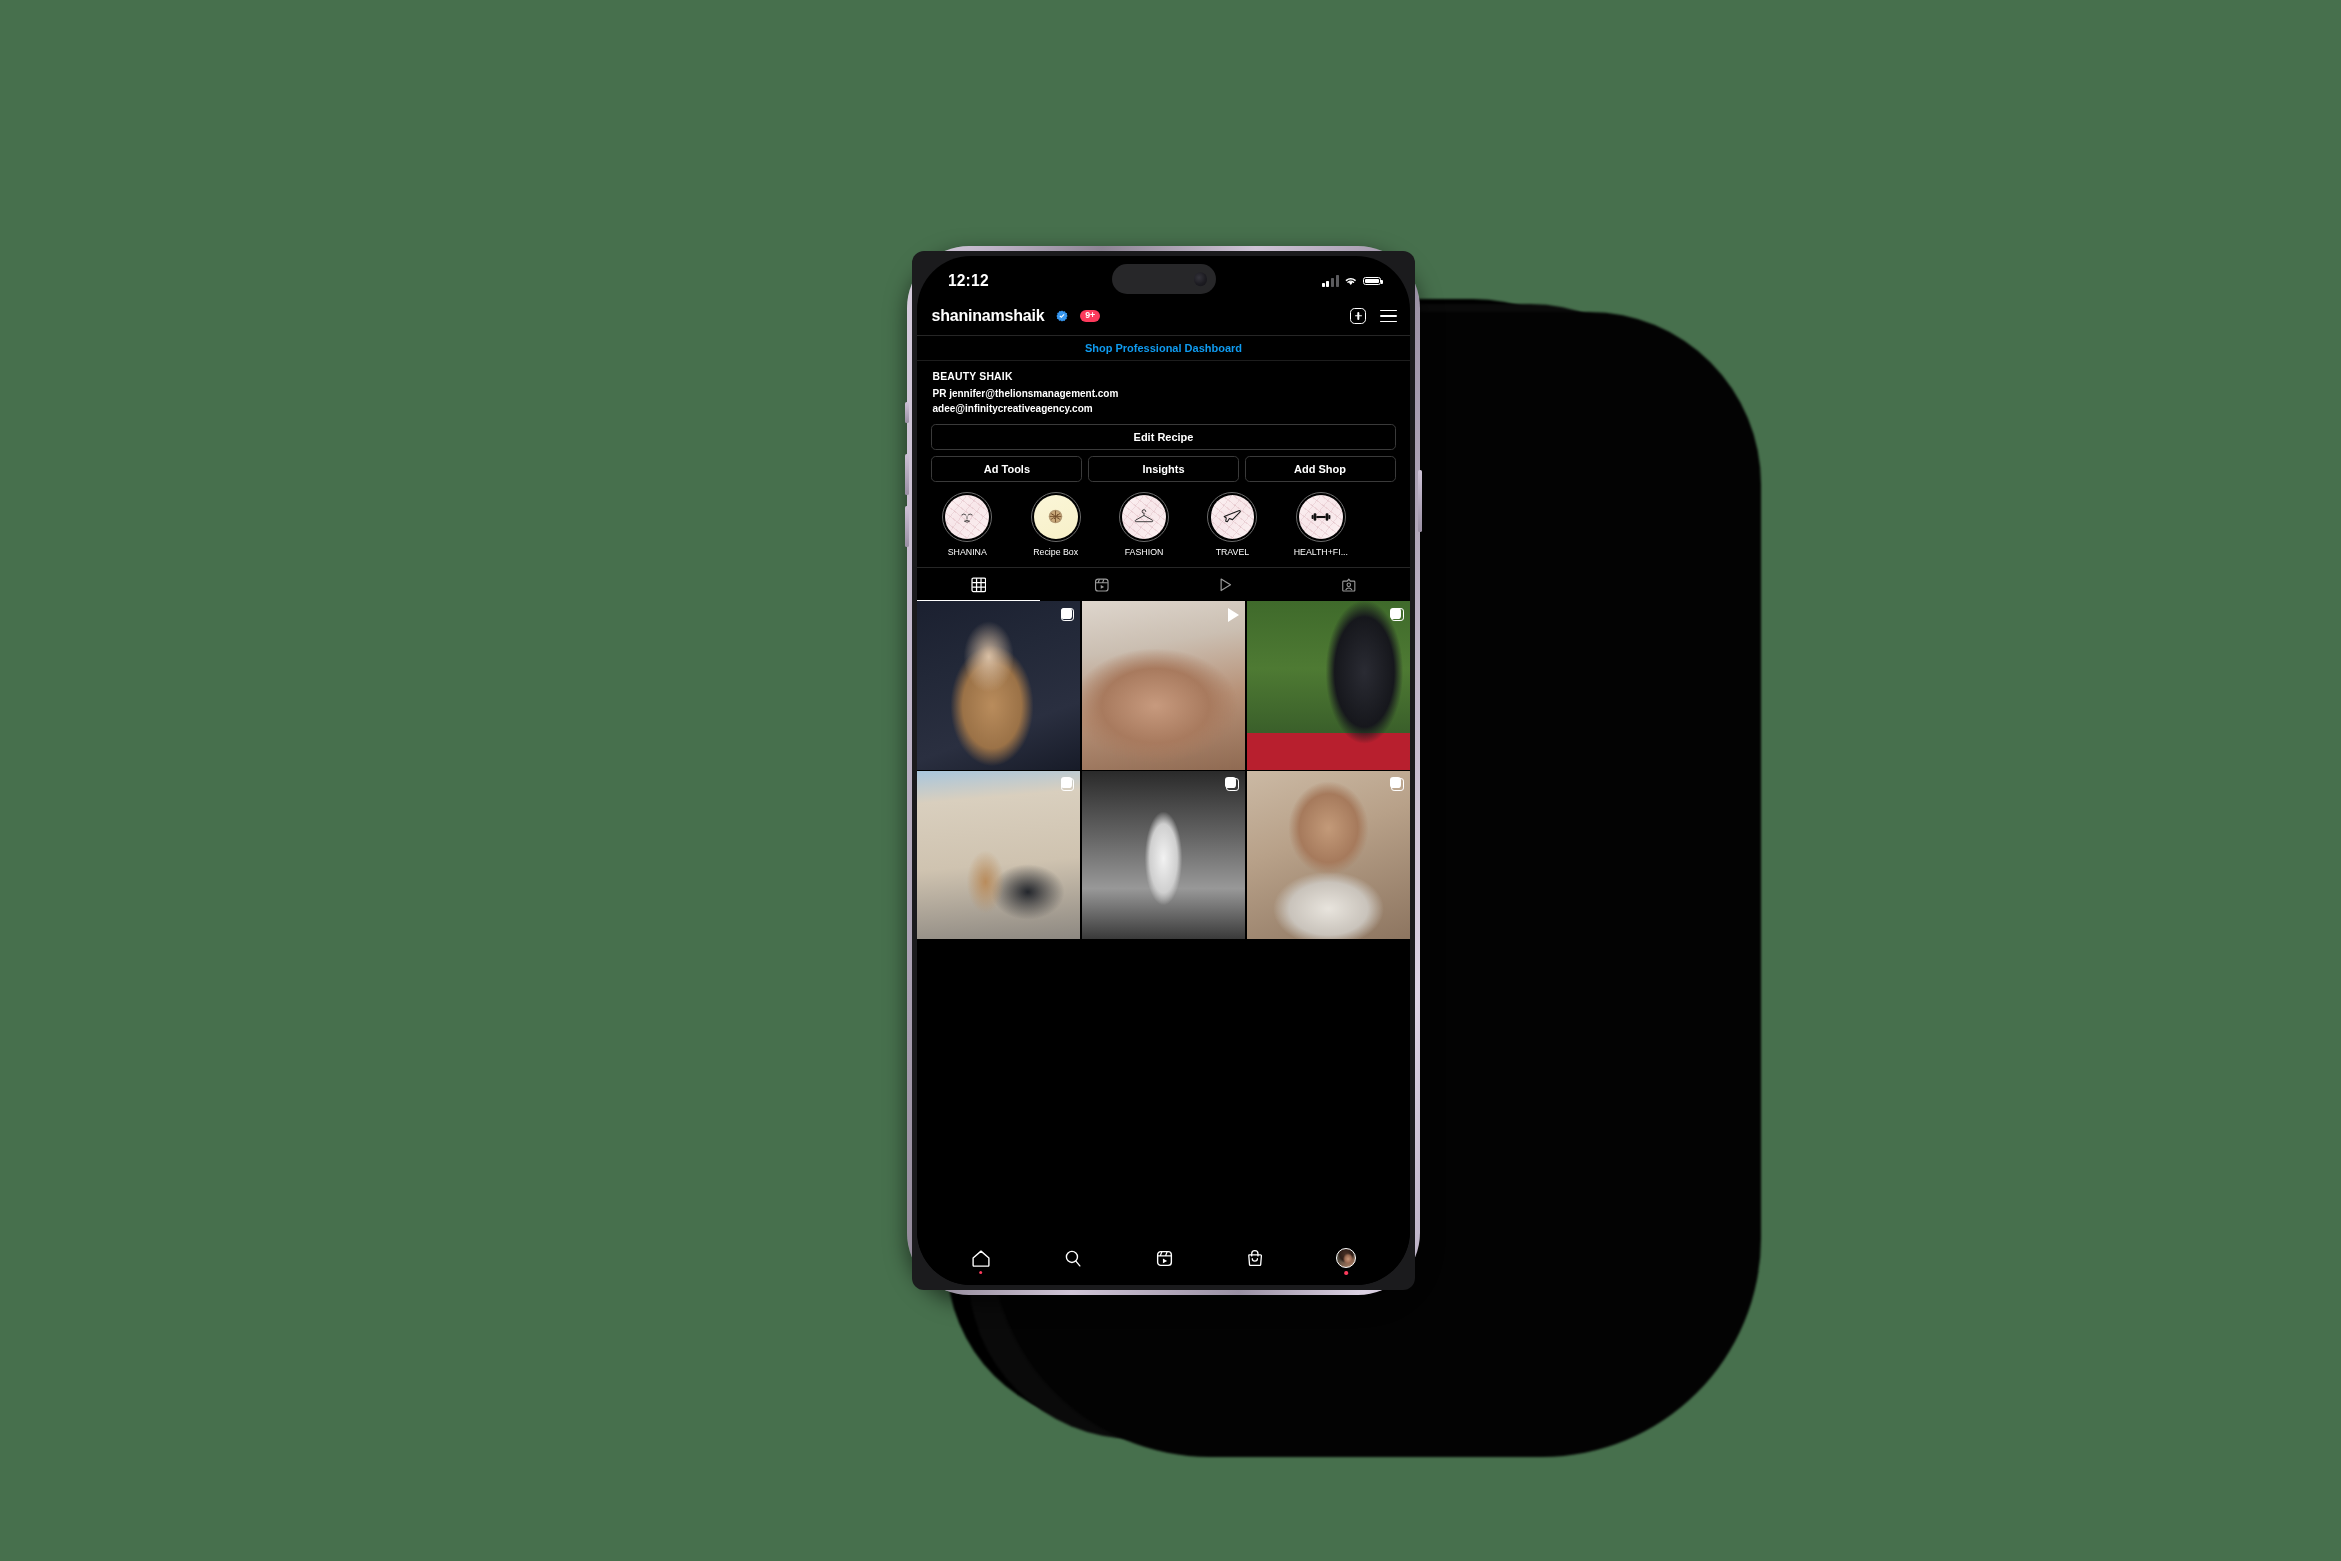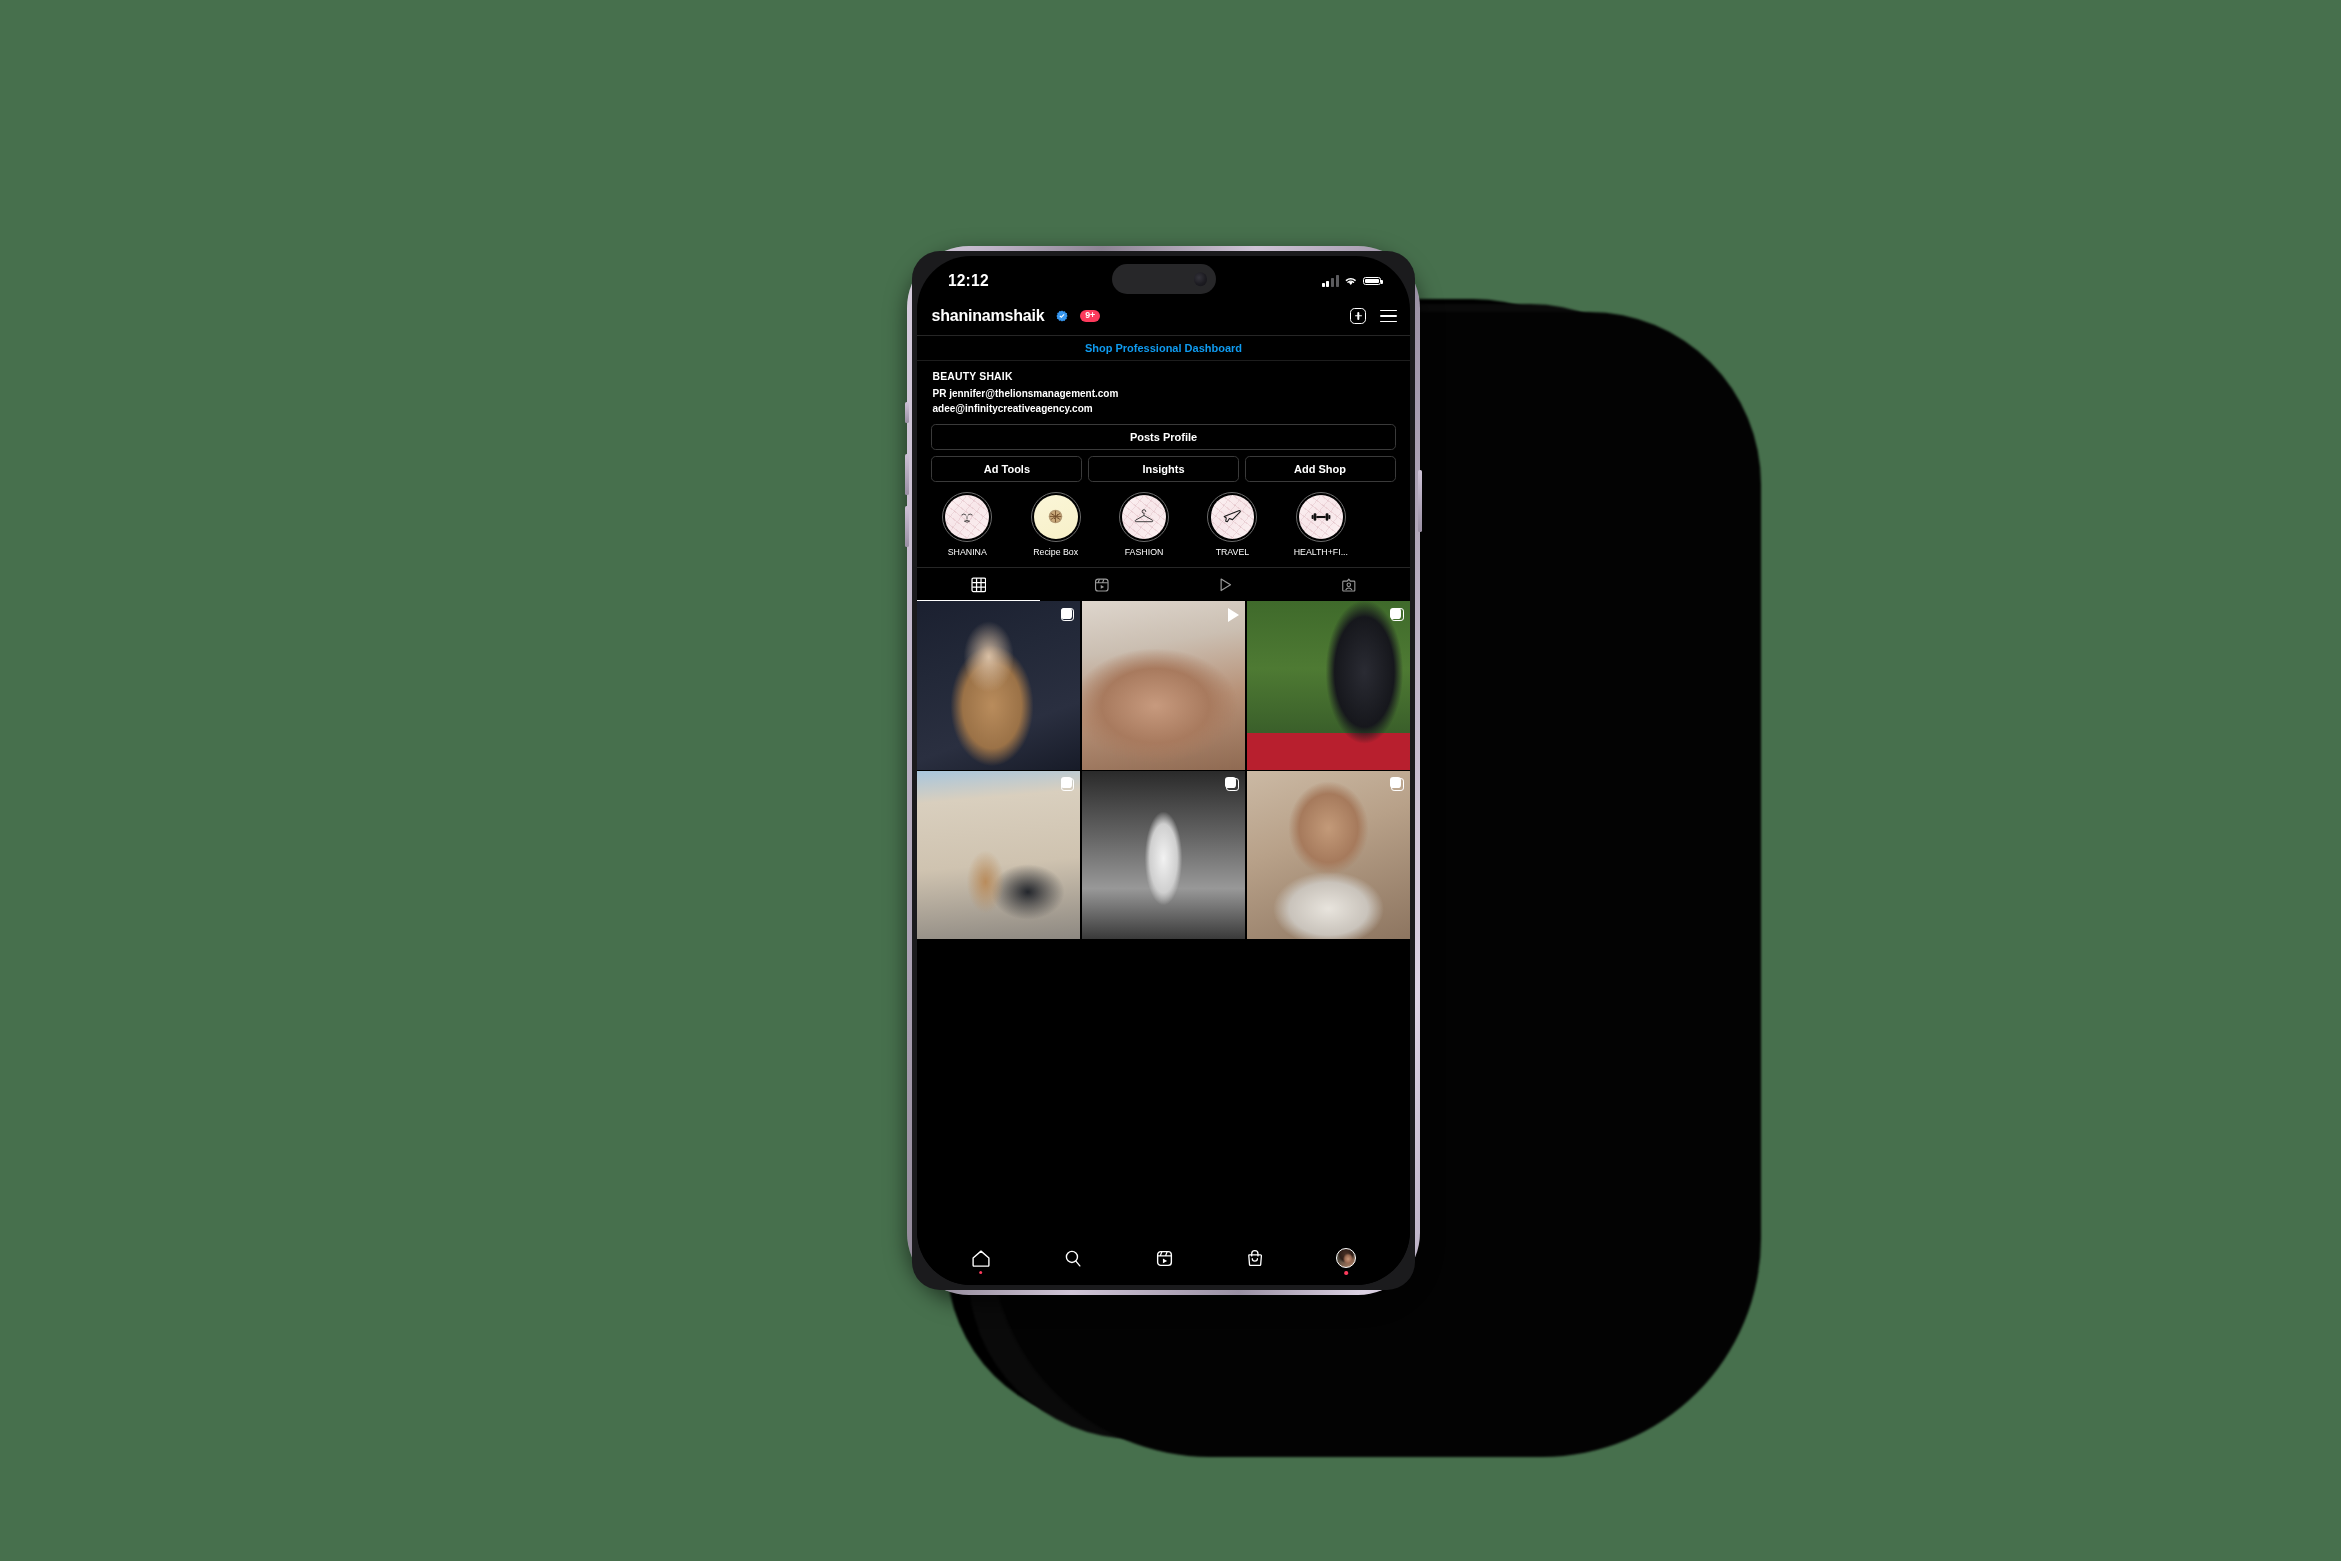--- a/index.html
+++ b/index.html
@@ -37,21 +37,21 @@
     position:absolute;
     left:907px; top:246px;
     width:513px; height:1049px;
     border-radius:62px;
     background:linear-gradient(100deg,#d9cfe0 0%,#bfb4c8 12%,#8d8494 28%,#cfc4d6 50%,#9a90a4 74%,#ddd3e4 92%,#b8aec2 100%);
     padding:4.7px;
     box-shadow:0 7.3px 21px rgba(0,0,0,.55);
   }
   .phone-inner{
     width:100%; height:100%;
-    border-radius:28px;
+    border-radius:12px;
     background:#1b1b1d;
     padding:5.2px;
     position:relative;
     overflow:hidden;
   }
   .screen{
     width:100%; height:100%;
     border-radius:54px;
     background:#000;
     overflow:hidden;
@@ -319,21 +319,21 @@
       <div class="body">
 
 
         <div class="bio">
           <div class="name">BEAUTY SHAIK</div>
           <div class="line">PR jennifer@thelionsmanagement.com</div>
           <div class="line">adee@infinitycreativeagency.com</div>
         </div>
 
         <div class="btn-row">
-          <div class="ig-btn">Posts Profile</div>
+          <div class="ig-btn">Edit Recipe</div>
         </div>
         <div class="btn-row2">
           <div class="ig-btn">Ad Tools</div>
           <div class="ig-btn">Insights</div>
           <div class="ig-btn">Add Shop</div>
         </div>
 
         <div class="highlights">
 
           <div class="hl">

